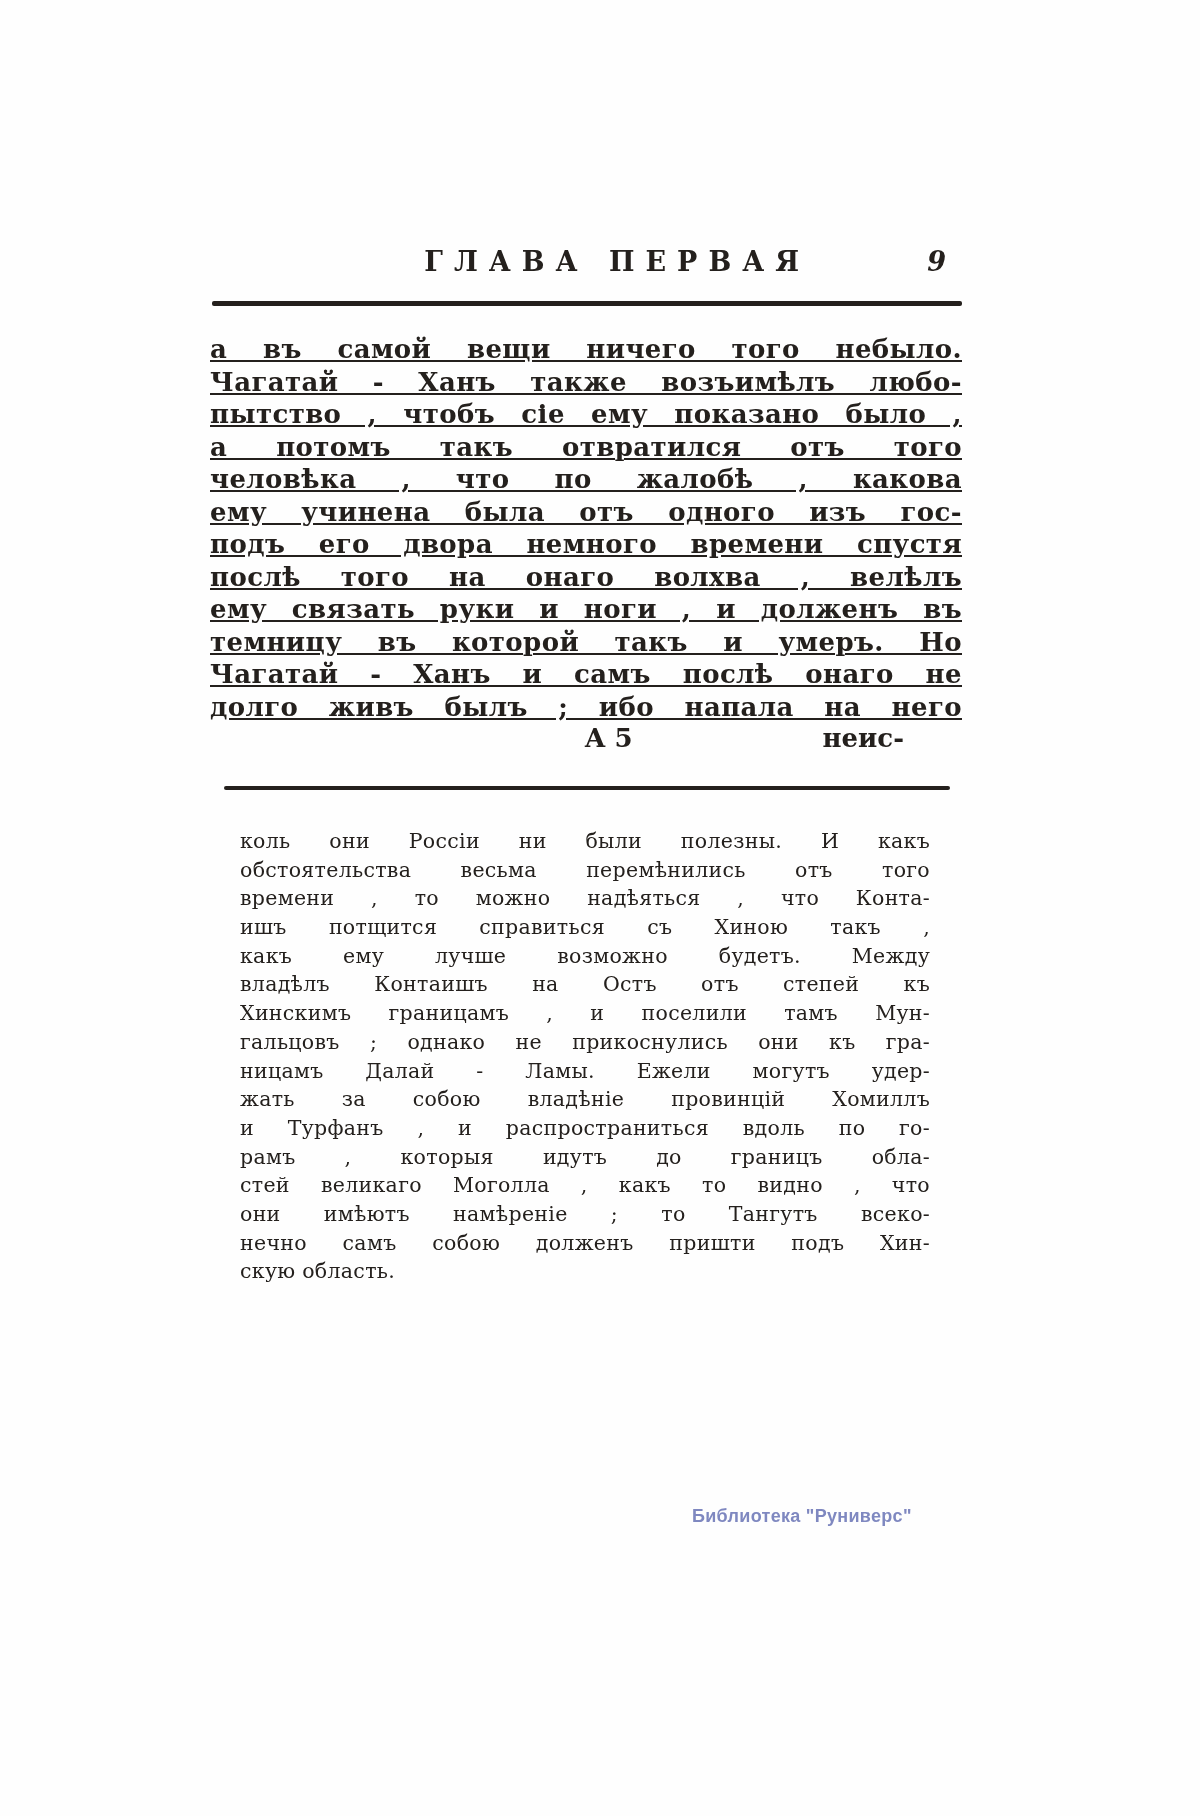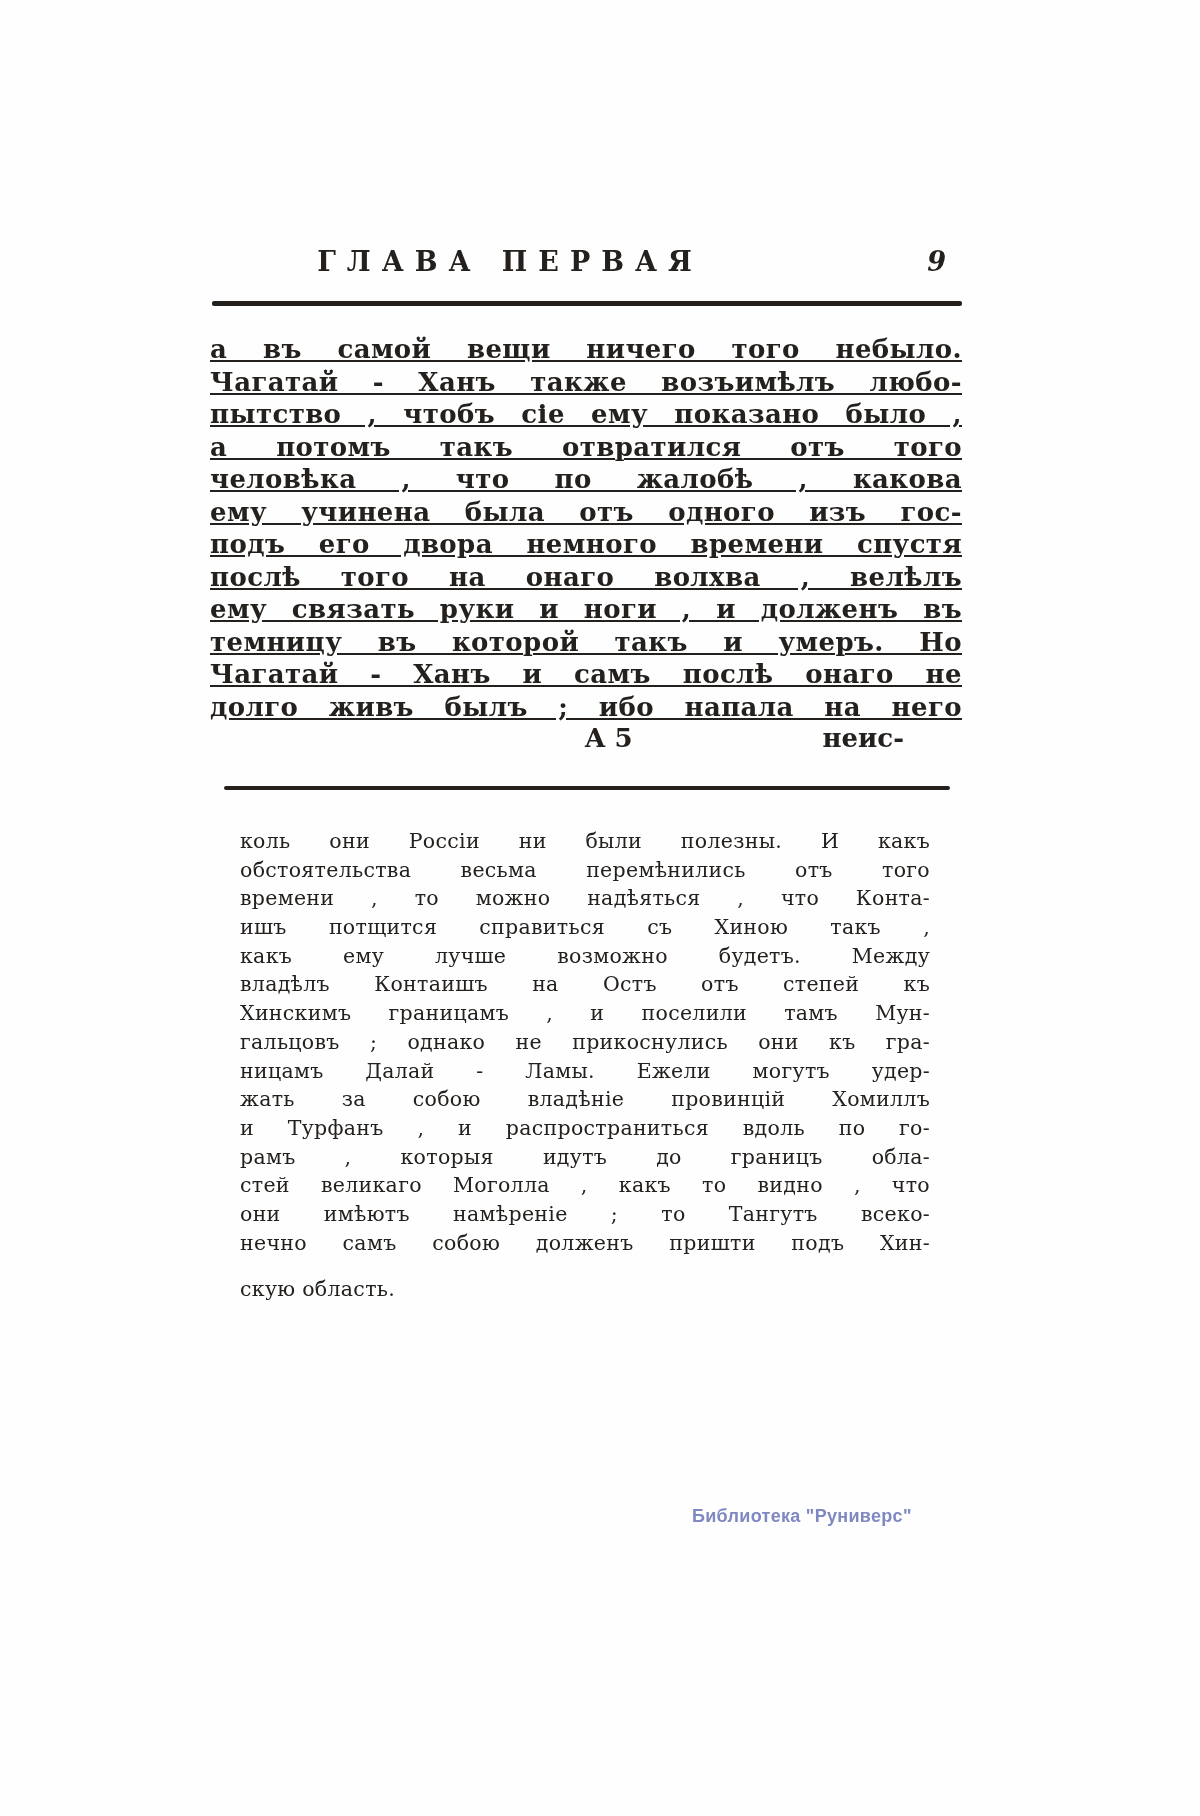--- a/index.html
+++ b/index.html
@@ -24,21 +24,21 @@
     position: absolute;
     top: 246px;
     left: 210px;
     width: 752px;
     height: 42px;
   }
   .chapter-title {
     position: absolute;
     left: 0;
     width: 600px;
-    text-align: center;
+    text-align: right;
     font-size: 27px;
     font-weight: bold;
     letter-spacing: 11px;
     white-space: nowrap;
   }
   .page-number {
     position: absolute;
     right: 16px;
     top: 0;
     font-size: 27px;
@@ -113,21 +113,20 @@
   }
   .foot-line {
     height: 28.7px;
     line-height: 28.7px;
     text-align: justify;
     text-align-last: justify;
     overflow: hidden;
   }
   .foot-line:last-child {
     text-align-last: left;
-    margin-top: 18px;
   }
   
   .watermark {
     position: absolute;
     top: 1506px;
     left: 692px;
     font-family: "Liberation Sans", sans-serif;
     font-size: 18px;
     font-weight: bold;
     color: var(--watermark, #7f88c0);

